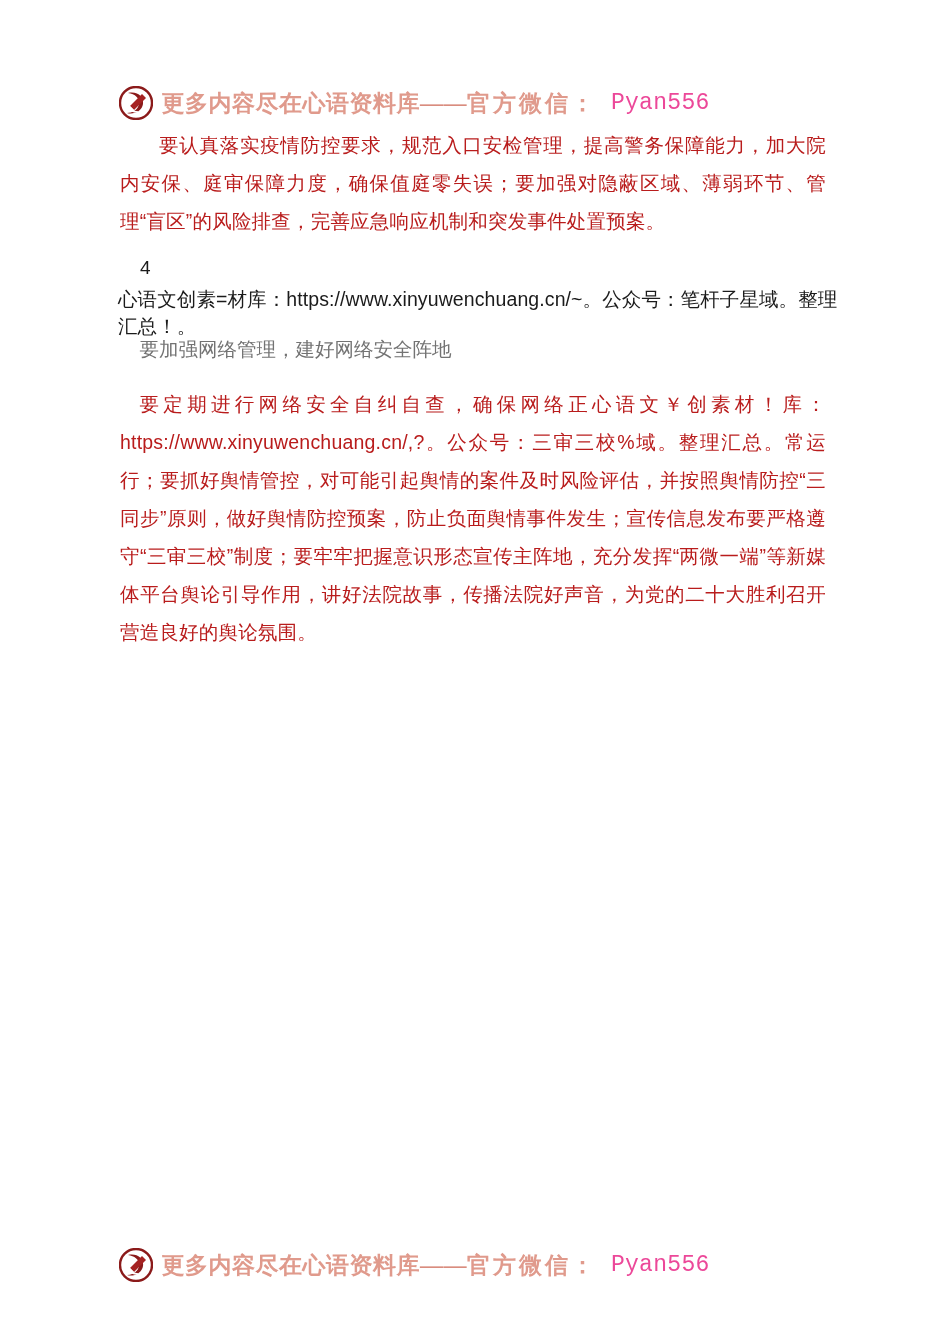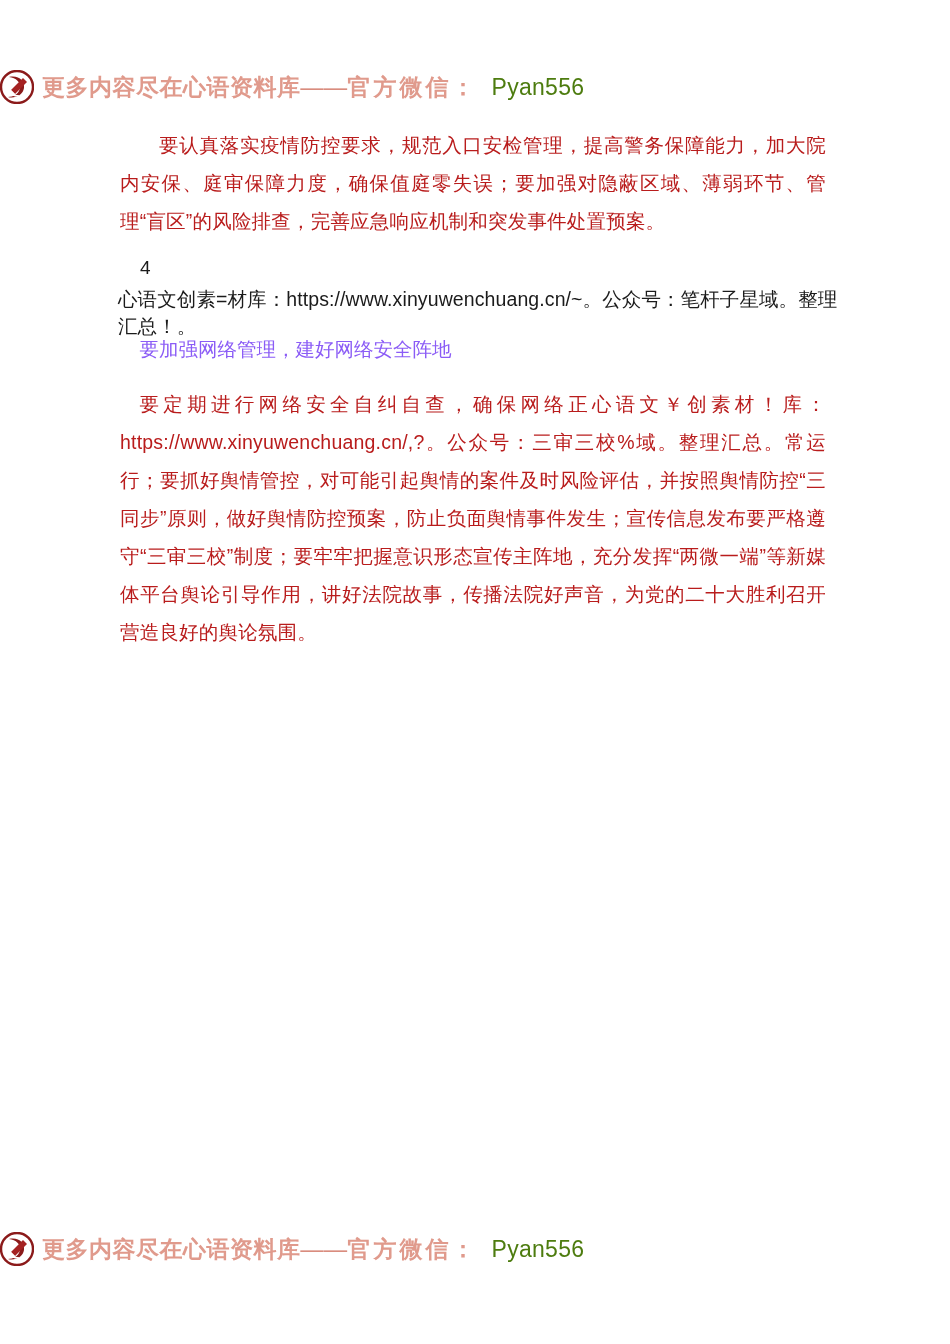--- a/index.html
+++ b/index.html
@@ -22,22 +22,24 @@
     background: #ffffff;
   }
 
   
   .watermark {
     position: absolute;
     left: 0;
     width: 829px;
     display: flex;
     align-items: center;
+    justify-content: center;
     gap: 8px;
     user-select: none;
+    margin-top: 16px;
   }
   .watermark.top { top: 70px; }
   .watermark.bottom { top: 1232px; }
 
   .wm-logo {
     width: 34px;
     height: 34px;
     flex: 0 0 34px;
     position: relative;
     display: block;
@@ -53,24 +55,24 @@
     line-height: 1;
   }
   .wm-text .wm-dash {
     color: #d98c7e;
     font-weight: 700;
   }
   .wm-text .wm-wechat {
     letter-spacing: 3px;
   }
   .wm-handle {
-    font-family: Liberation Sans, sans-serif;
+    font-family: Liberation Mono, monospace;
     font-size: 23px;
     font-weight: 400;
-    color: #4d7c0f;
+    color: #ec4899;
     letter-spacing: 0.3px;
     white-space: nowrap;
     margin-left: 6px;
   }
 
   
   .doc {
     position: absolute;
     left: 0;
     top: 0;
@@ -112,21 +114,21 @@
     word-break: break-word;
   }
 
   .heading {
     position: absolute;
     left: 120px;
     width: 706px;
     font-size: 19.5px;
     line-height: 30px;
     text-indent: 1em;
-    color: #8b5cf6;
+    color: #737373;
   }
 </style>
 </head>
 <body>
 
 <div class="page">
 
   <div class="watermark top">
     <span class="wm-logo">
       <svg width="34" height="34" viewBox="0 0 34 34" aria-hidden="true">

